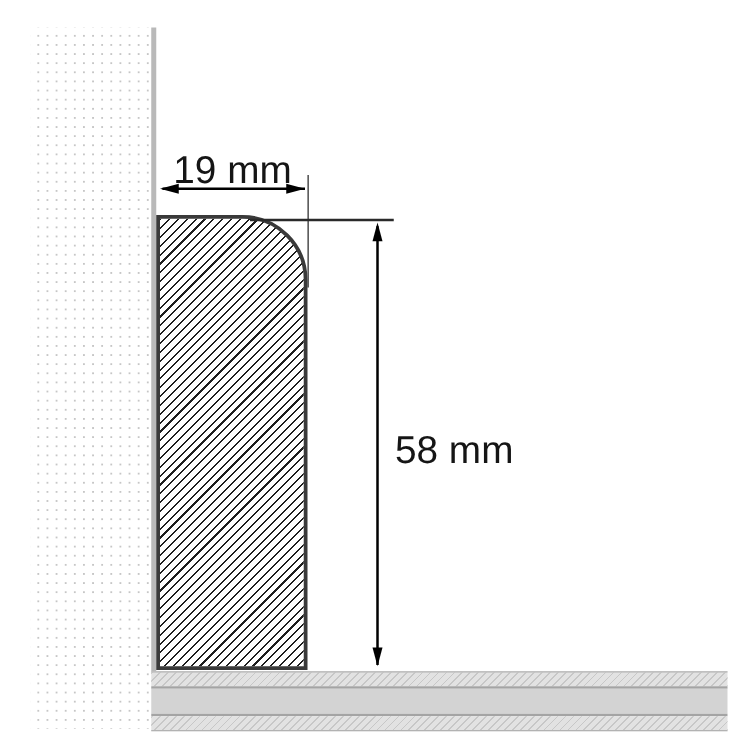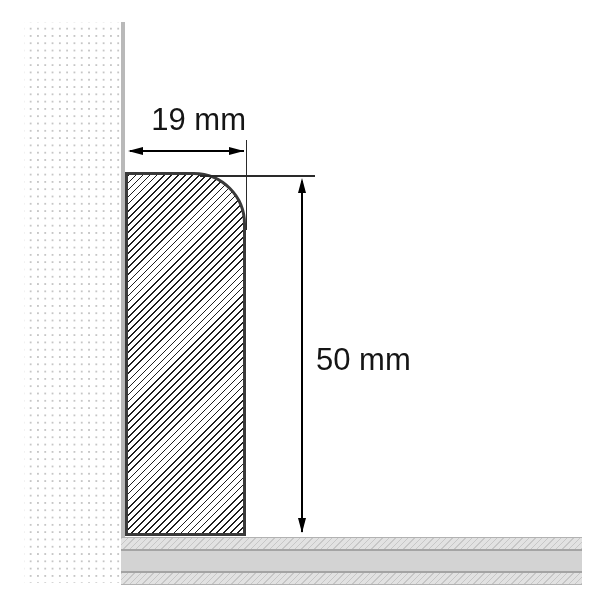--- a/index.html
+++ b/index.html
@@ -117,23 +117,23 @@
   }
   
   .dim-label {
     position: absolute;
     color: #151515;
     font-size: 31px;
     line-height: 1;
     white-space: nowrap;
   }
   .label-width {
-    left: 126px; top: 104px;
+    left: 126px; top: 120px;
     width: 120px;
-    text-align: right;
+    text-align: center;
   }
   .label-height {
     left: 316px; top: 344px;
   }
 </style>
 </head>
 <body>
 
 <div class="canvas">
 
@@ -154,15 +154,15 @@
   <div class="ext-h"></div>
 
   <div class="dim-line-h"></div>
   <div class="arrow left"></div>
   <div class="arrow right"></div>
   <div class="dim-label label-width">19 mm</div>
 
   <div class="dim-line-v"></div>
   <div class="arrow up"></div>
   <div class="arrow down"></div>
-  <div class="dim-label label-height">50 mm</div>
+  <div class="dim-label label-height">58 mm</div>
 
 </div>
 
 </body></html>

